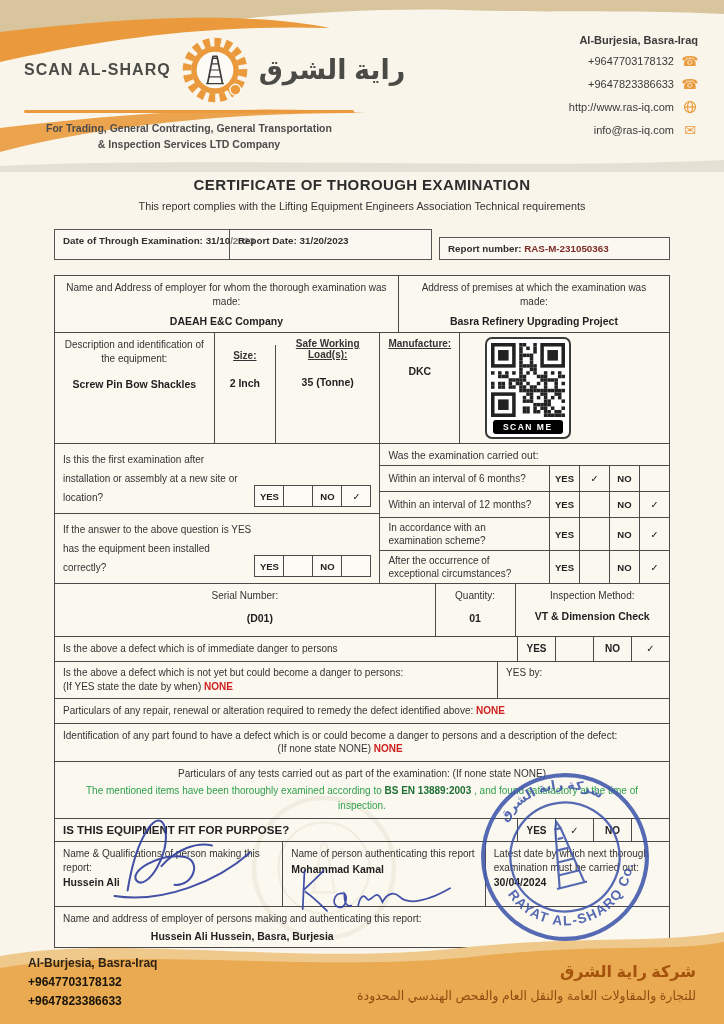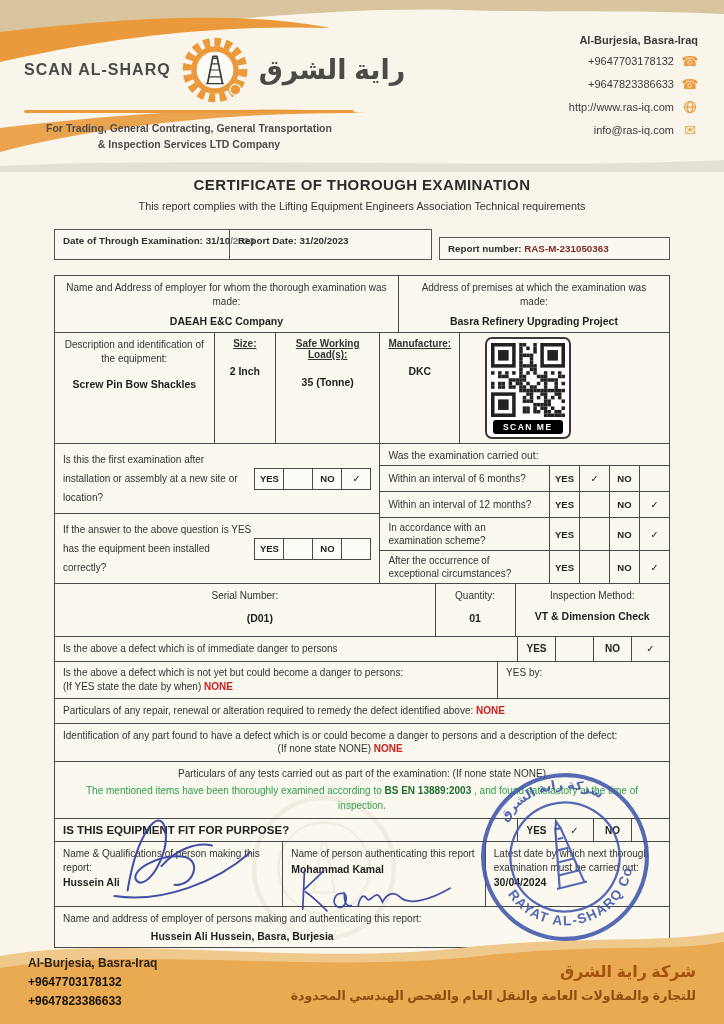--- a/index.html
+++ b/index.html
@@ -42,32 +42,32 @@
   .u{text-decoration:underline;font-weight:bold;}
   .none{color:#cf2020;font-weight:bold;}
 
   .c-emp{width:56%;border-right:1px solid #4a4a4a;}
   .c-prem{width:44%;}
   .c-emp .val,.c-prem .val{margin-top:7px;}
 
   .r-equip .cell{border-right:1px solid #4a4a4a;min-height:94px;}
   .c-desc{width:26%;}
   .c-sf{width:12%;text-align:center;}
-  .c-size{width:10%;text-align:center;}
+  .c-size{width:10%;text-align:center;margin-top:12px;}
   .c-swl{width:17%;text-align:center;}
   .c-man{width:13%;text-align:center;}
   .c-qr{width:22%;border-right:none !important;display:flex;align-items:center;justify-content:center;padding:4px;}
   .c-desc .val{margin-top:13px;}
   .c-sf .val,.c-size .val,.c-swl .val,.c-man .val{margin-top:16px;display:block;}
   .qr-frame{border:2px solid #3a3a3a;border-radius:7px;padding:4px 4px 3px;background:#fff;display:flex;flex-direction:column;align-items:center;gap:3px;}
   .qr-svg{width:74px;height:74px;display:block;}
   .scanme{background:#000000;color:#fff;font-size:8.5px;font-weight:bold;letter-spacing:1.5px;padding:2px 10px;border-radius:3px;}
 
   .qleft{width:53%;border-right:1px solid #4a4a4a;display:flex;flex-direction:column;}
-  .qblock{display:flex;align-items:center;padding:6px 8px;flex:1;gap:2px;}
+  .qblock{display:flex;align-items:flex-end;padding:6px 8px;flex:1;gap:2px;}
   .qblock + .qblock{border-top:1px solid #4a4a4a;}
   .q-text{flex:1;font-size:10px;line-height:1.9;color:#333;}
   .yn{display:inline-flex;}
   .yncell{width:30px;height:22px;border:1px solid #4a4a4a;margin-left:-1px;display:flex;align-items:center;justify-content:center;font-size:9.5px;font-weight:bold;color:#222;background:rgba(255,255,255,.4);}
   .qright{width:47%;display:flex;flex-direction:column;}
   .co-head{padding:6px 8px 4px;font-size:10.3px;color:#333;}
   .co-row{display:flex;border-top:1px solid #4a4a4a;flex:1;align-items:stretch;}
   .co-text{flex:1;padding:3px 8px;display:flex;align-items:center;line-height:1.3;}
   .cocell{width:30px;border-left:1px solid #4a4a4a;display:flex;align-items:center;justify-content:center;font-weight:bold;font-size:9.5px;color:#222;}
 
@@ -104,21 +104,21 @@
   .ghost-stamp{position:absolute;left:248px;top:792px;width:152px;height:152px;opacity:.11;z-index:1;}
 
   
   .footer{position:absolute;left:0;bottom:0;width:724px;height:98px;z-index:3;}
   .footer-svg{position:absolute;left:0;top:0;width:100%;height:100%;}
   .footer-content{position:absolute;left:0;top:0;width:100%;height:100%;display:flex;justify-content:space-between;align-items:center;padding:22px 28px 8px 28px;}
   .f-left{display:flex;flex-direction:column;gap:5px;font-size:12px;font-weight:bold;color:#2e2313;}
   .f-left .f-phone{color:#17130a;}
   .f-right{text-align:right;display:flex;flex-direction:column;gap:7px;direction:rtl;}
   .f-ar1{font-size:16px;font-weight:bold;color:#a4520c;}
-  .f-ar2{font-size:12.5px;font-weight:bold;color:#8f4d10;}
+  .f-ar2{font-size:12.5px;font-weight:normal;color:#8f4d10;}
 </style>
 </head>
 <body>
 
 <div class="page">
 
   <header class="header">
     <svg class="header-deco" viewBox="0 0 724 172" preserveAspectRatio="none" aria-hidden="true">
       <path d="M0,46 C140,30 300,6 460,10 C560,13 650,10 724,14 L724,0 L0,0 Z" fill="#d8c49d"></path>
       <path d="M0,62 C90,42 200,24 330,28 C230,8 90,22 0,32 Z" fill="#ea9a3c"></path>

